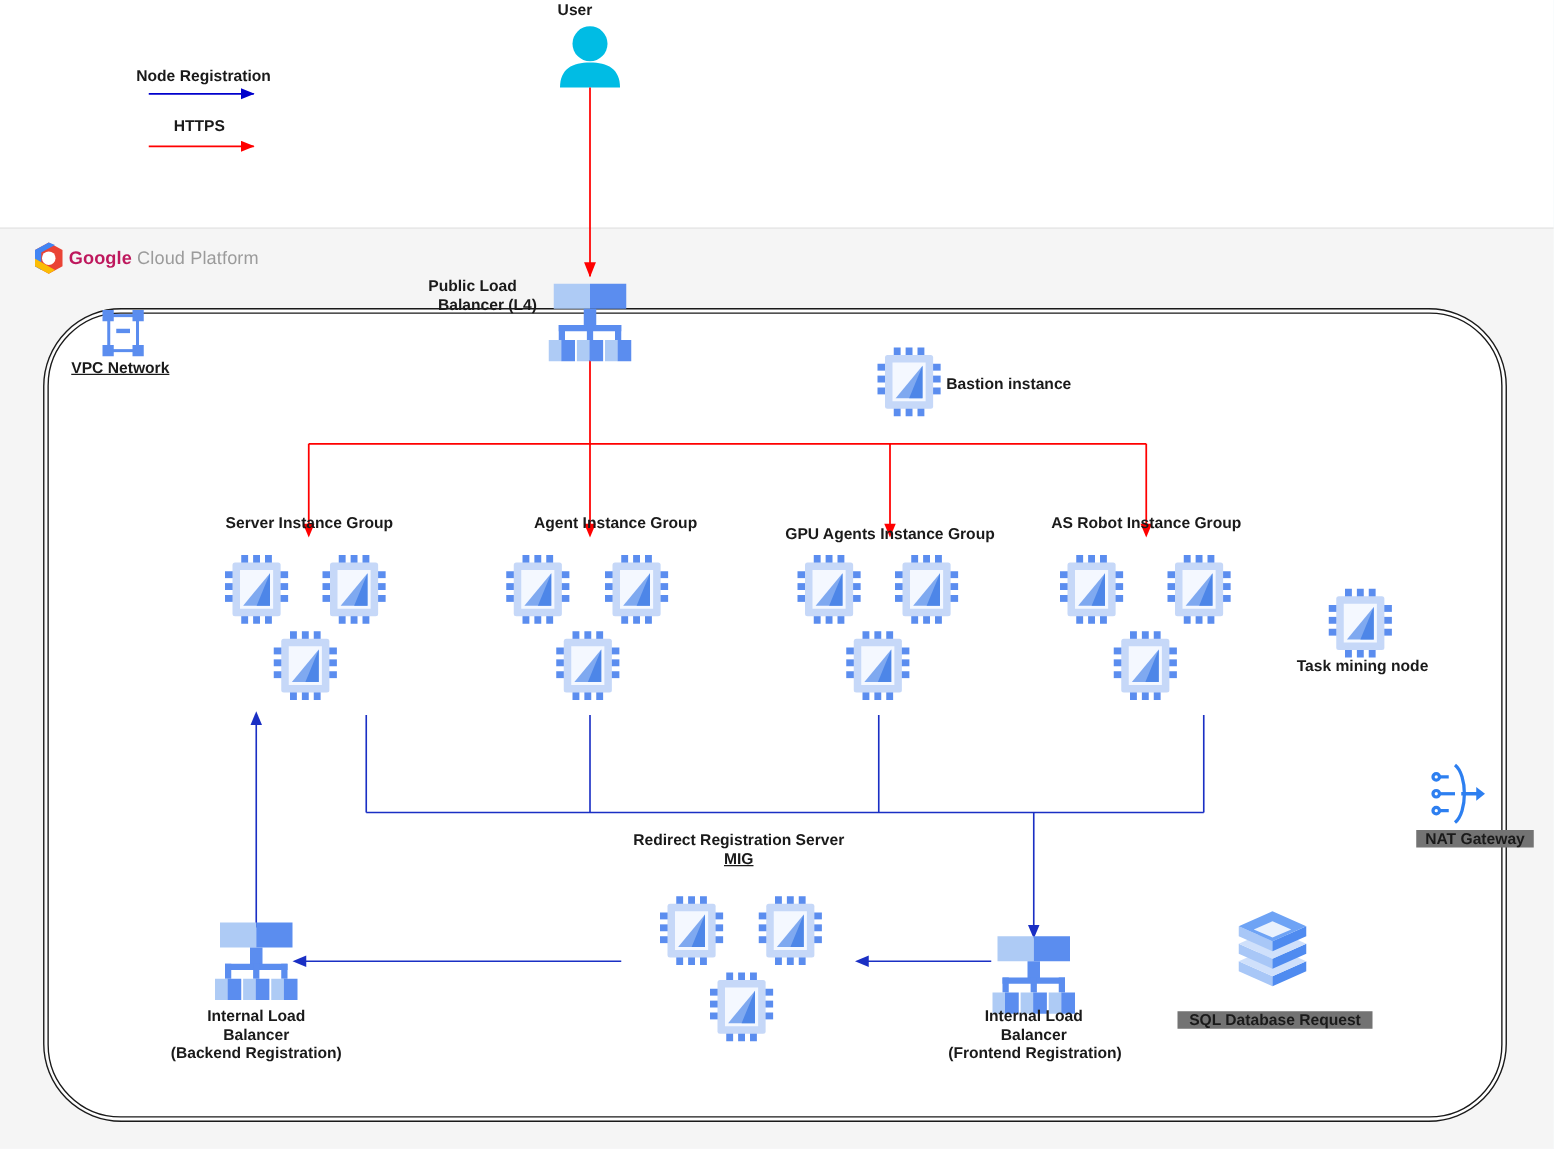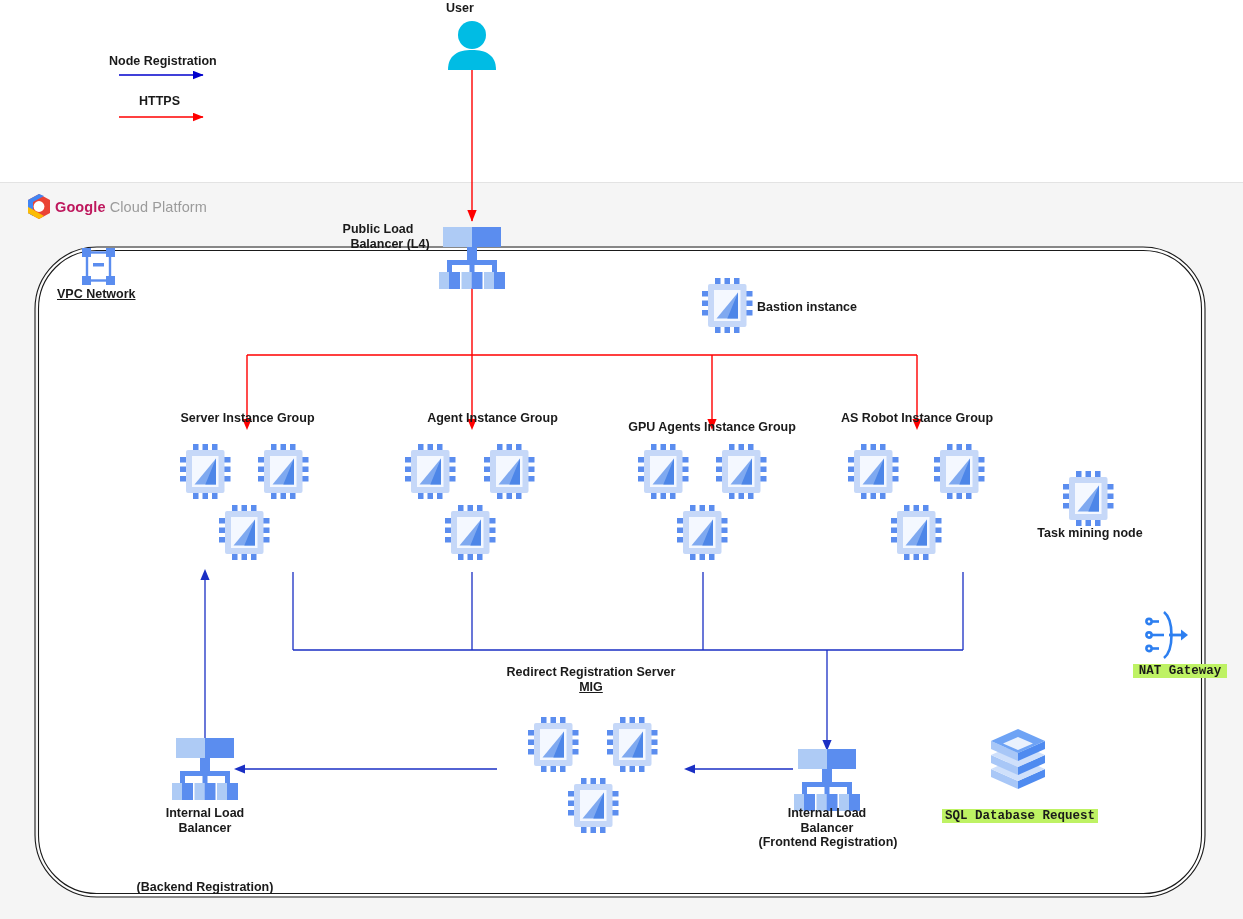--- a/index.html
+++ b/index.html
@@ -19,21 +19,21 @@
   #gcp-title b{color:#be185d;font-weight:bold;}
   
   #private-subnet{position:absolute;left:80px;top:325px;width:1085px;height:538px;background:#e5f0f6;}
   #subnet-tag{position:absolute;left:84px;top:328px;display:flex;align-items:center;gap:7px;}
   #subnet-tag .lock{width:26px;height:26px;background:#1a73a7;display:block;position:relative;}
   #subnet-tag .lock:before{content:"";position:absolute;left:8px;top:5px;width:10px;height:7px;border:2px solid #fff;border-bottom:none;border-radius:6px 6px 0 0;box-sizing:border-box;}
   #subnet-tag .lock:after{content:"";position:absolute;left:7px;top:11px;width:12px;height:10px;border:1.6px solid #fff;box-sizing:border-box;}
   #subnet-tag .lock i{position:absolute;left:11.5px;top:13.5px;width:3px;height:3px;border-radius:50%;background:#fff;}
   #subnet-tag span.txt{font-size:12.5px;color:#2f7cb8;}
   .ig{position:absolute;border:3.2px dashed #14a010;border-radius:14px;box-sizing:border-box;}
-  .white-bg{background:#bef264;padding:0 2px;font-family:Liberation Mono, monospace;}
+  .white-bg{background:#737373;padding:0 2px;}
 </style>
 </head>
 <body>
 
 <div class="stage">
 
   <div id="gcp-panel"></div>
 
   <svg class="layer" style="z-index:3">
     <g transform="translate(25,193)">
@@ -271,21 +271,21 @@
       <rect x="-4" y="45" width="10" height="17" fill="#aecbf5"></rect>
       <rect x="6" y="45" width="11" height="17" fill="#5b8def"></rect>
       <rect x="18.5" y="45" width="10" height="17" fill="#aecbf5"></rect>
       <rect x="28.5" y="45" width="11" height="17" fill="#5b8def"></rect>
       <rect x="41" y="45" width="10" height="17" fill="#aecbf5"></rect>
       <rect x="51" y="45" width="11" height="17" fill="#5b8def"></rect>
     </g>
   </svg>
   <div class="lbl b" style="left:140px;top:806px;width:130px;z-index:9;">Internal Load</div>
   <div class="lbl b" style="left:140px;top:821px;width:130px;z-index:9;">Balancer</div>
-  <div class="lbl b" style="left:120px;top:835px;width:170px;z-index:9;margin-top:45px;">(Backend Registration)</div>
+  <div class="lbl b" style="left:120px;top:835px;width:170px;z-index:9;">(Backend Registration)</div>
 
   <svg class="layer" style="z-index:9">
     <g transform="translate(798,749)">
       <rect x="0" y="0" width="29" height="20" fill="#aecbf5"></rect>
       <rect x="29" y="0" width="29" height="20" fill="#5b8def"></rect>
       <rect x="24" y="20" width="10" height="17" fill="#5b8def"></rect>
       <rect x="4" y="33" width="50" height="5" fill="#5b8def"></rect>
       <rect x="4" y="33" width="5" height="12" fill="#5b8def"></rect>
       <rect x="26.5" y="33" width="5" height="12" fill="#5b8def"></rect>
       <rect x="49" y="33" width="5" height="12" fill="#5b8def"></rect>

